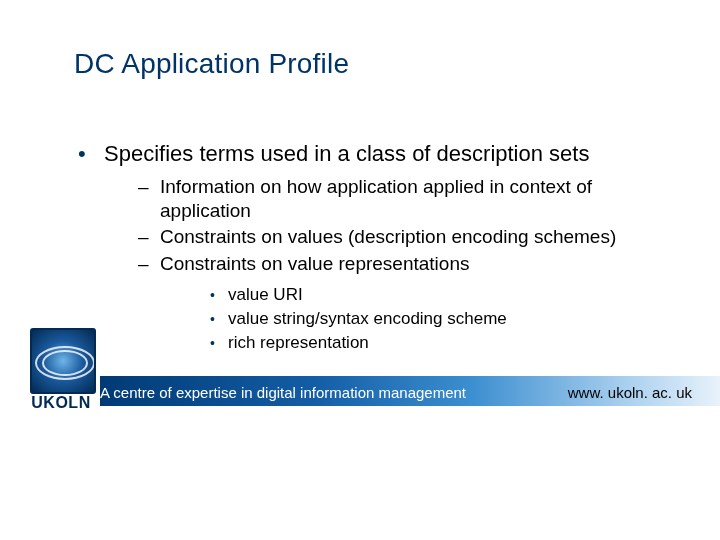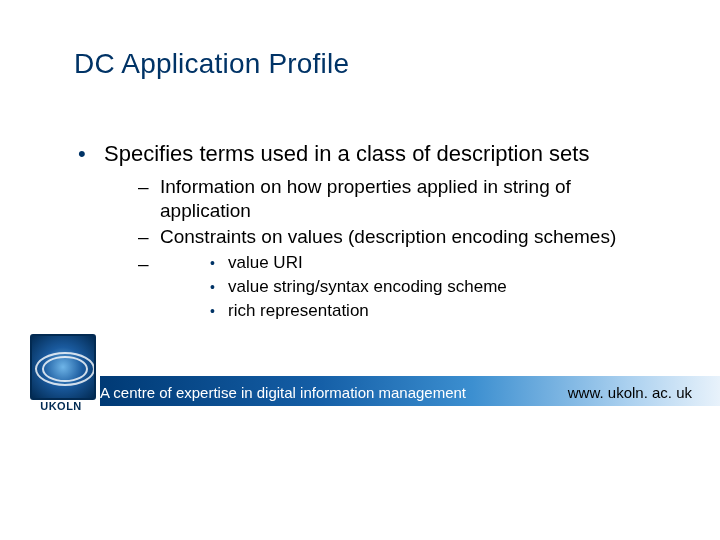--- a/index.html
+++ b/index.html
@@ -5,47 +5,48 @@
 html,body{margin:0;padding:0;width:720px;height:540px;font-family:Arial,Helvetica,sans-serif;background:#fff;color:#000;overflow:hidden}
 .slide{position:relative;width:720px;height:436px;box-sizing:border-box}
 .title{position:absolute;left:74px;top:48px;font-size:28px;color:#003366;letter-spacing:.2px}
 .content{position:absolute;left:74px;top:140px;right:60px;font-size:20px}
 ul.l1{margin:0;padding:0;list-style:none}
 ul.l1>li{position:relative;padding-left:30px;font-size:22px;line-height:1.3}
 ul.l1>li::before{content:"•";position:absolute;left:4px;color:#003366;font-size:22px}
 ul.l2{margin:6px 0 0 30px;padding:0;list-style:none}
 ul.l2>li{position:relative;padding-left:26px;font-size:19px;line-height:1.28;margin-top:2px}
 ul.l2>li::before{content:"–";position:absolute;left:4px;color:#000}
-ul.l3{margin:2px 0 0 46px;padding:0;list-style:none}
+ul.l3{margin:8px 0 0 46px;padding:0;list-style:none}
 ul.l3>li{position:relative;padding-left:22px;font-size:17px;line-height:1.3;margin-top:2px}
 ul.l3>li::before{content:"•";position:absolute;left:4px;color:#003366;font-size:14px;top:2px}
 .footer-bar{position:absolute;left:100px;bottom:30px;right:0;height:30px;background:linear-gradient(to right,#003a75 0%,#145ea6 35%,#3c8fd0 60%,#aad0ef 85%,#e8f2fb 100%)}
 .footer-text{position:absolute;left:100px;bottom:35px;font-size:15px;color:#fff}
 .footer-url{position:absolute;right:28px;bottom:35px;font-size:15px;color:#000000}
 .logo{position:absolute;left:30px;bottom:24px;width:62px}
 .logo-img{width:62px;height:62px;background:radial-gradient(circle at 50% 50%,#6fb5e8 0%,#1a5a9e 45%,#022a52 100%);border:2px solid #022a52;border-radius:3px;position:relative;overflow:hidden}
 .logo-img::before,.logo-img::after{content:"";position:absolute;left:50%;top:50%;border:2px solid rgba(255,255,255,.8);border-radius:50%}
 .logo-img::before{width:42px;height:22px;margin:-11px 0 0 -21px}
 .logo-img::after{width:56px;height:30px;margin:-15px 0 0 -28px}
-.logo-name{margin-top:0;text-align:center;font-size:11px;color:#002a52;font-weight:bold;letter-spacing:.5px}
+.logo-name{margin-top:0;text-align:center;font-size:16px;color:#002a52;font-weight:bold;letter-spacing:.5px}
 </style>
 </head>
 <body>
 <div class="slide">
 
 <div class="title">DC Application Profile</div>
 
 <div class="content">
 <ul class="l1">
   <li>
     <span>Specifies terms used in a class of description sets</span>
     <ul class="l2">
-      <li>Information on how properties applied in string of application</li>
+      <li>Information on how application applied in context of application</li>
       <li>Constraints on values (description encoding schemes)</li>
       <li>
+        <span>Constraints on value representations</span>
         <ul class="l3">
           <li>value URI</li>
           <li>value string/syntax encoding scheme</li>
           <li>rich representation</li>
         </ul>
       </li>
     </ul>
   </li>
 </ul>
 </div>

